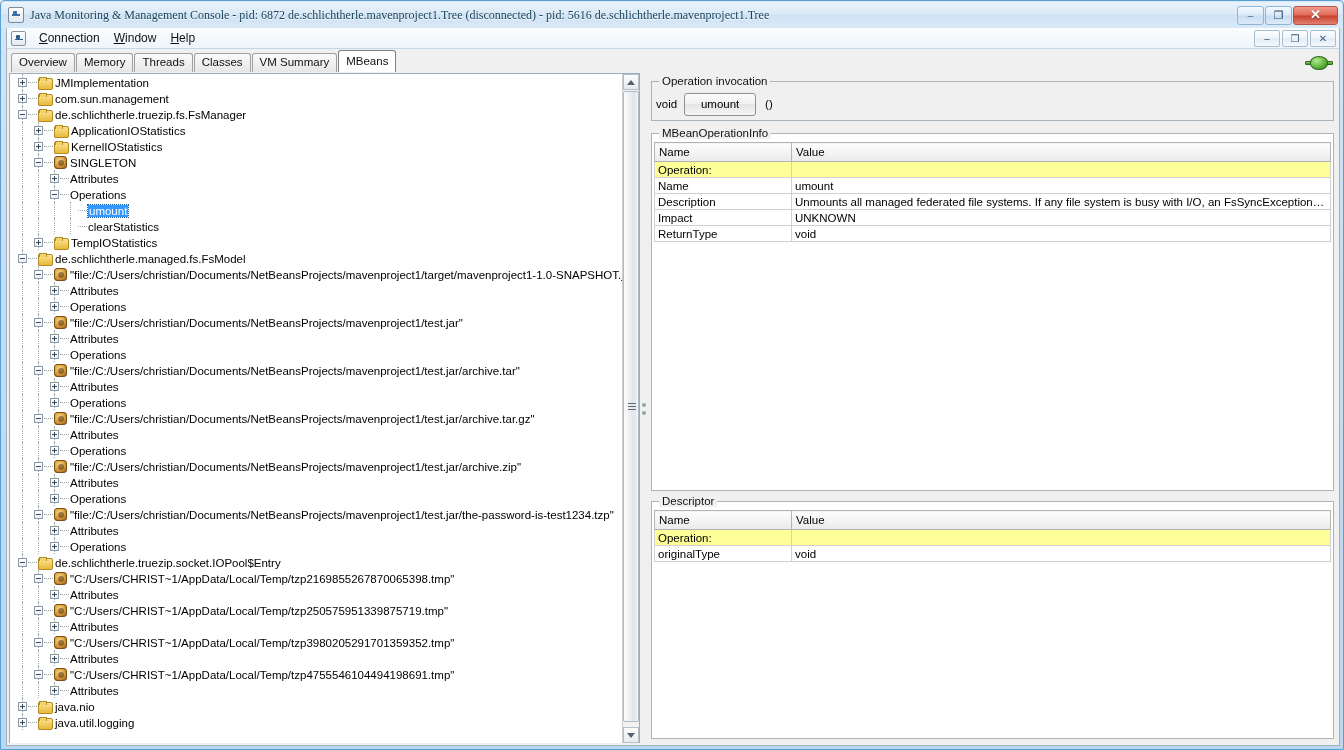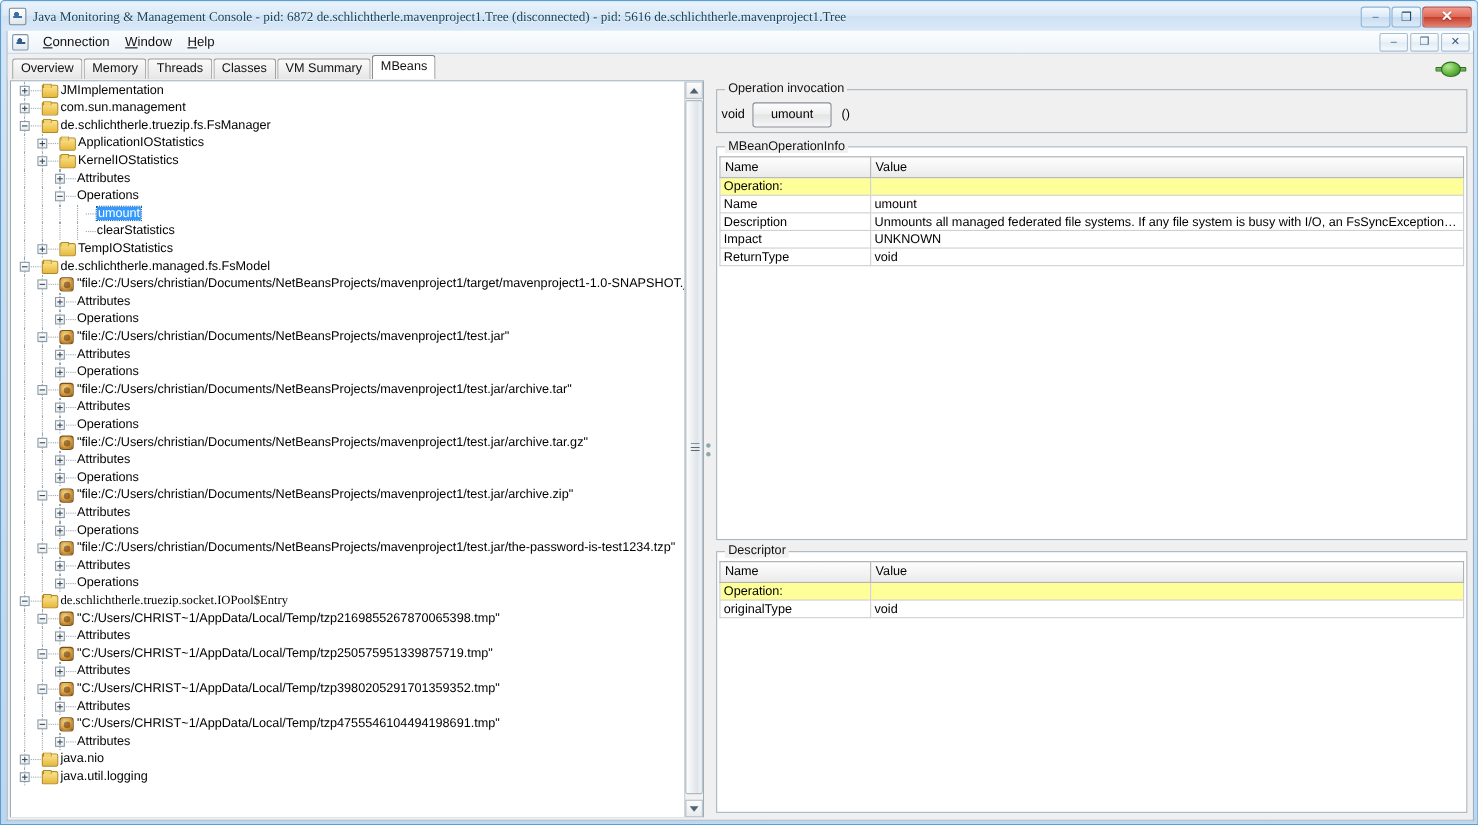--- a/index.html
+++ b/index.html
@@ -368,20 +368,21 @@
 
     <div id="main">
 
       <div id="tree-panel">
         <div id="tree-viewport">
             <div class="trow"><span class="vline" style="left: 12px;"></span><span style="position: relative; display: inline-block; padding-left: 8px;"><span class="handle plus"></span><span class="dots"></span><span class="folder-icon"></span><span class="tlabel">JMImplementation</span></span></div>
             <div class="trow"><span class="vline" style="left: 12px;"></span><span style="position: relative; display: inline-block; padding-left: 8px;"><span class="handle plus"></span><span class="dots"></span><span class="folder-icon"></span><span class="tlabel">com.sun.management</span></span></div>
             <div class="trow"><span class="vline" style="left: 12px;"></span><span style="position: relative; display: inline-block; padding-left: 8px;"><span class="handle"></span><span class="dots"></span><span class="folder-icon"></span><span class="tlabel">de.schlichtherle.truezip.fs.FsManager</span></span></div>
             <div class="trow"><span class="vline" style="left: 12px;"></span><span class="vline" style="left: 28px;"></span><span style="position: relative; display: inline-block; padding-left: 24px;"><span class="handle plus"></span><span class="dots"></span><span class="folder-icon"></span><span class="tlabel">ApplicationIOStatistics</span></span></div>
             <div class="trow"><span class="vline" style="left: 12px;"></span><span class="vline" style="left: 28px;"></span><span style="position: relative; display: inline-block; padding-left: 24px;"><span class="handle plus"></span><span class="dots"></span><span class="folder-icon"></span><span class="tlabel">KernelIOStatistics</span></span></div>
+            <div class="trow"><span class="vline" style="left: 12px;"></span><span class="vline" style="left: 28px;"></span><span style="position: relative; display: inline-block; padding-left: 24px;"><span class="handle"></span><span class="dots"></span><span class="bean-icon"></span><span class="tlabel">SINGLETON</span></span></div>
             <div class="trow"><span class="vline" style="left: 12px;"></span><span class="vline" style="left: 28px;"></span><span class="vline" style="left: 44px;"></span><span style="position: relative; display: inline-block; padding-left: 40px;"><span class="handle plus"></span><span class="dots"></span><span class="tlabel">Attributes</span></span></div>
             <div class="trow"><span class="vline" style="left: 12px;"></span><span class="vline" style="left: 28px;"></span><span class="vline" style="left: 44px;"></span><span style="position: relative; display: inline-block; padding-left: 40px;"><span class="handle"></span><span class="dots"></span><span class="tlabel">Operations</span></span></div>
             <div class="trow"><span class="vline" style="left: 12px;"></span><span class="vline" style="left: 28px;"></span><span class="vline" style="left: 44px;"></span><span class="vline" style="left: 60px;"></span><span style="position: relative; display: inline-block; padding-left: 56px;"><span style="display: inline-block; width: 11px;"></span><span class="dots"></span><span class="tlabel selected">umount</span></span></div>
             <div class="trow"><span class="vline" style="left: 12px;"></span><span class="vline" style="left: 28px;"></span><span class="vline" style="left: 44px;"></span><span class="vline" style="left: 60px;"></span><span style="position: relative; display: inline-block; padding-left: 56px;"><span style="display: inline-block; width: 11px;"></span><span class="dots"></span><span class="tlabel">clearStatistics</span></span></div>
             <div class="trow"><span class="vline" style="left: 12px;"></span><span class="vline" style="left: 28px;"></span><span style="position: relative; display: inline-block; padding-left: 24px;"><span class="handle plus"></span><span class="dots"></span><span class="folder-icon"></span><span class="tlabel">TempIOStatistics</span></span></div>
             <div class="trow"><span class="vline" style="left: 12px;"></span><span style="position: relative; display: inline-block; padding-left: 8px;"><span class="handle"></span><span class="dots"></span><span class="folder-icon"></span><span class="tlabel">de.schlichtherle.managed.fs.FsModel</span></span></div>
             <div class="trow"><span class="vline" style="left: 12px;"></span><span class="vline" style="left: 28px;"></span><span style="position: relative; display: inline-block; padding-left: 24px;"><span class="handle"></span><span class="dots"></span><span class="bean-icon"></span><span class="tlabel">"file:/C:/Users/christian/Documents/NetBeansProjects/mavenproject1/target/mavenproject1-1.0-SNAPSHOT.jar"</span></span></div>
             <div class="trow"><span class="vline" style="left: 12px;"></span><span class="vline" style="left: 28px;"></span><span class="vline" style="left: 44px;"></span><span style="position: relative; display: inline-block; padding-left: 40px;"><span class="handle plus"></span><span class="dots"></span><span class="tlabel">Attributes</span></span></div>
             <div class="trow"><span class="vline" style="left: 12px;"></span><span class="vline" style="left: 28px;"></span><span class="vline" style="left: 44px;"></span><span style="position: relative; display: inline-block; padding-left: 40px;"><span class="handle plus"></span><span class="dots"></span><span class="tlabel">Operations</span></span></div>
             <div class="trow"><span class="vline" style="left: 12px;"></span><span class="vline" style="left: 28px;"></span><span style="position: relative; display: inline-block; padding-left: 24px;"><span class="handle"></span><span class="dots"></span><span class="bean-icon"></span><span class="tlabel">"file:/C:/Users/christian/Documents/NetBeansProjects/mavenproject1/test.jar"</span></span></div>
@@ -392,21 +393,21 @@
             <div class="trow"><span class="vline" style="left: 12px;"></span><span class="vline" style="left: 28px;"></span><span class="vline" style="left: 44px;"></span><span style="position: relative; display: inline-block; padding-left: 40px;"><span class="handle plus"></span><span class="dots"></span><span class="tlabel">Operations</span></span></div>
             <div class="trow"><span class="vline" style="left: 12px;"></span><span class="vline" style="left: 28px;"></span><span style="position: relative; display: inline-block; padding-left: 24px;"><span class="handle"></span><span class="dots"></span><span class="bean-icon"></span><span class="tlabel">"file:/C:/Users/christian/Documents/NetBeansProjects/mavenproject1/test.jar/archive.tar.gz"</span></span></div>
             <div class="trow"><span class="vline" style="left: 12px;"></span><span class="vline" style="left: 28px;"></span><span class="vline" style="left: 44px;"></span><span style="position: relative; display: inline-block; padding-left: 40px;"><span class="handle plus"></span><span class="dots"></span><span class="tlabel">Attributes</span></span></div>
             <div class="trow"><span class="vline" style="left: 12px;"></span><span class="vline" style="left: 28px;"></span><span class="vline" style="left: 44px;"></span><span style="position: relative; display: inline-block; padding-left: 40px;"><span class="handle plus"></span><span class="dots"></span><span class="tlabel">Operations</span></span></div>
             <div class="trow"><span class="vline" style="left: 12px;"></span><span class="vline" style="left: 28px;"></span><span style="position: relative; display: inline-block; padding-left: 24px;"><span class="handle"></span><span class="dots"></span><span class="bean-icon"></span><span class="tlabel">"file:/C:/Users/christian/Documents/NetBeansProjects/mavenproject1/test.jar/archive.zip"</span></span></div>
             <div class="trow"><span class="vline" style="left: 12px;"></span><span class="vline" style="left: 28px;"></span><span class="vline" style="left: 44px;"></span><span style="position: relative; display: inline-block; padding-left: 40px;"><span class="handle plus"></span><span class="dots"></span><span class="tlabel">Attributes</span></span></div>
             <div class="trow"><span class="vline" style="left: 12px;"></span><span class="vline" style="left: 28px;"></span><span class="vline" style="left: 44px;"></span><span style="position: relative; display: inline-block; padding-left: 40px;"><span class="handle plus"></span><span class="dots"></span><span class="tlabel">Operations</span></span></div>
             <div class="trow"><span class="vline" style="left: 12px;"></span><span class="vline" style="left: 28px;"></span><span style="position: relative; display: inline-block; padding-left: 24px;"><span class="handle"></span><span class="dots"></span><span class="bean-icon"></span><span class="tlabel">"file:/C:/Users/christian/Documents/NetBeansProjects/mavenproject1/test.jar/the-password-is-test1234.tzp"</span></span></div>
             <div class="trow"><span class="vline" style="left: 12px;"></span><span class="vline" style="left: 28px;"></span><span class="vline" style="left: 44px;"></span><span style="position: relative; display: inline-block; padding-left: 40px;"><span class="handle plus"></span><span class="dots"></span><span class="tlabel">Attributes</span></span></div>
             <div class="trow"><span class="vline" style="left: 12px;"></span><span class="vline" style="left: 28px;"></span><span class="vline" style="left: 44px;"></span><span style="position: relative; display: inline-block; padding-left: 40px;"><span class="handle plus"></span><span class="dots"></span><span class="tlabel">Operations</span></span></div>
-            <div class="trow"><span class="vline" style="left: 12px;"></span><span style="position: relative; display: inline-block; padding-left: 8px; font-family: Liberation Serif, serif;"><span class="handle"></span><span class="dots"></span><span class="folder-icon"></span><span class="tlabel">de.schlichtherle.truezip.socket.IOPool$Entry</span></span></div>
+            <div class="trow"><span class="vline" style="left: 12px;"></span><span style="position: relative; display: inline-block; padding-left: 8px;"><span class="handle"></span><span class="dots"></span><span class="folder-icon"></span><span class="tlabel">de.schlichtherle.truezip.socket.IOPool$Entry</span></span></div>
             <div class="trow"><span class="vline" style="left: 12px;"></span><span class="vline" style="left: 28px;"></span><span style="position: relative; display: inline-block; padding-left: 24px;"><span class="handle"></span><span class="dots"></span><span class="bean-icon"></span><span class="tlabel">"C:/Users/CHRIST~1/AppData/Local/Temp/tzp2169855267870065398.tmp"</span></span></div>
             <div class="trow"><span class="vline" style="left: 12px;"></span><span class="vline" style="left: 28px;"></span><span class="vline" style="left: 44px;"></span><span style="position: relative; display: inline-block; padding-left: 40px;"><span class="handle plus"></span><span class="dots"></span><span class="tlabel">Attributes</span></span></div>
             <div class="trow"><span class="vline" style="left: 12px;"></span><span class="vline" style="left: 28px;"></span><span style="position: relative; display: inline-block; padding-left: 24px;"><span class="handle"></span><span class="dots"></span><span class="bean-icon"></span><span class="tlabel">"C:/Users/CHRIST~1/AppData/Local/Temp/tzp250575951339875719.tmp"</span></span></div>
             <div class="trow"><span class="vline" style="left: 12px;"></span><span class="vline" style="left: 28px;"></span><span class="vline" style="left: 44px;"></span><span style="position: relative; display: inline-block; padding-left: 40px;"><span class="handle plus"></span><span class="dots"></span><span class="tlabel">Attributes</span></span></div>
             <div class="trow"><span class="vline" style="left: 12px;"></span><span class="vline" style="left: 28px;"></span><span style="position: relative; display: inline-block; padding-left: 24px;"><span class="handle"></span><span class="dots"></span><span class="bean-icon"></span><span class="tlabel">"C:/Users/CHRIST~1/AppData/Local/Temp/tzp3980205291701359352.tmp"</span></span></div>
             <div class="trow"><span class="vline" style="left: 12px;"></span><span class="vline" style="left: 28px;"></span><span class="vline" style="left: 44px;"></span><span style="position: relative; display: inline-block; padding-left: 40px;"><span class="handle plus"></span><span class="dots"></span><span class="tlabel">Attributes</span></span></div>
             <div class="trow"><span class="vline" style="left: 12px;"></span><span class="vline" style="left: 28px;"></span><span style="position: relative; display: inline-block; padding-left: 24px;"><span class="handle"></span><span class="dots"></span><span class="bean-icon"></span><span class="tlabel">"C:/Users/CHRIST~1/AppData/Local/Temp/tzp4755546104494198691.tmp"</span></span></div>
             <div class="trow"><span class="vline" style="left: 12px;"></span><span class="vline" style="left: 28px;"></span><span class="vline" style="left: 44px;"></span><span style="position: relative; display: inline-block; padding-left: 40px;"><span class="handle plus"></span><span class="dots"></span><span class="tlabel">Attributes</span></span></div>
             <div class="trow"><span class="vline" style="left: 12px;"></span><span style="position: relative; display: inline-block; padding-left: 8px;"><span class="handle plus"></span><span class="dots"></span><span class="folder-icon"></span><span class="tlabel">java.nio</span></span></div>
             <div class="trow"><span class="vline" style="left: 12px;"></span><span style="position: relative; display: inline-block; padding-left: 8px;"><span class="handle plus"></span><span class="dots"></span><span class="folder-icon"></span><span class="tlabel">java.util.logging</span></span></div>

